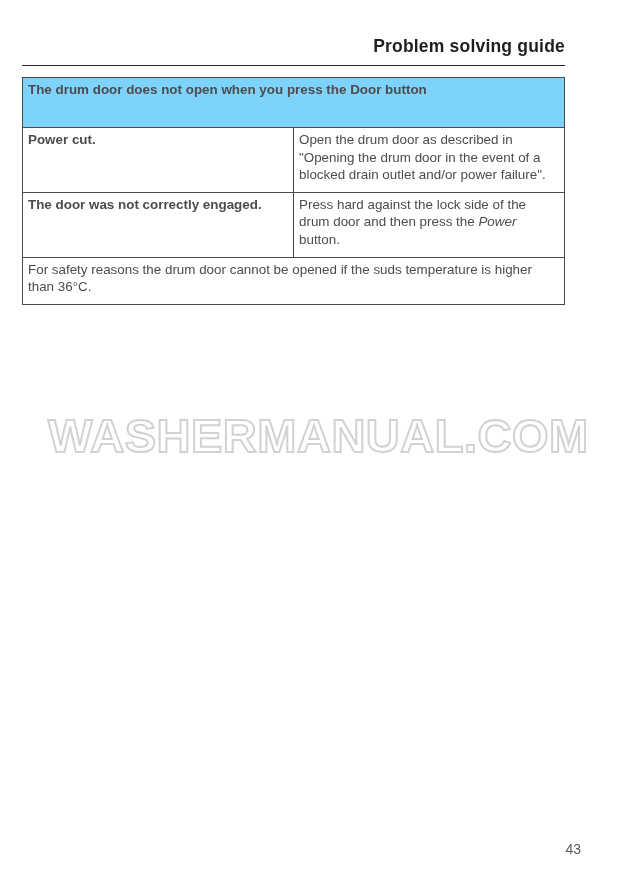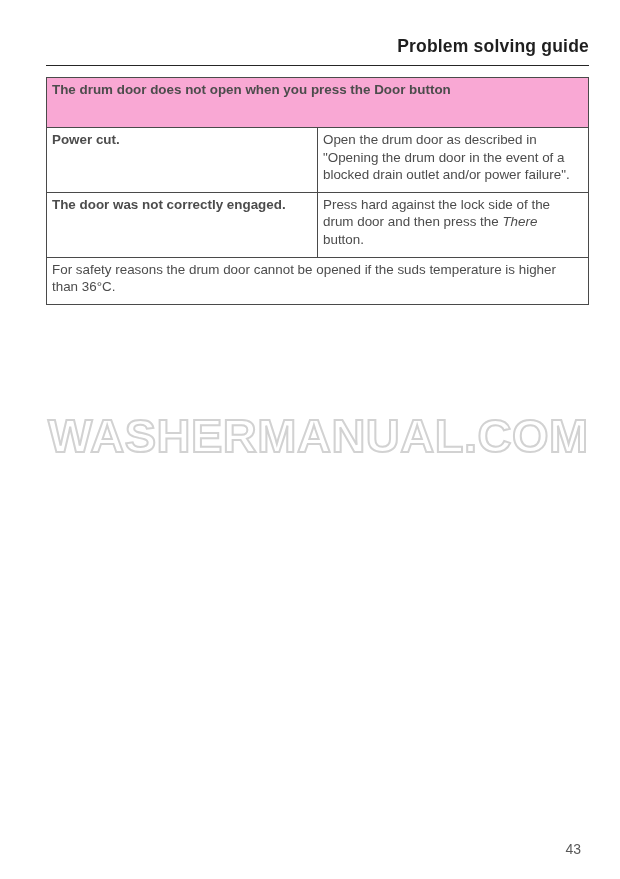--- a/index.html
+++ b/index.html
@@ -10,21 +10,21 @@
   .page {
     position: relative;
     width: 620px;
     height: 879px;
     background: #ffffff;
     font-family: "Liberation Sans", sans-serif;
     overflow: hidden;
   }
   .content {
     position: absolute;
-    left: 46px;
+    left: 22px;
     top: 0;
     width: 543px;
   }
   .doc-title {
     margin: 0;
     padding-top: 36px;
     font-size: 17.5px;
     line-height: 20px;
     font-weight: bold;
     text-align: right;
@@ -47,21 +47,21 @@
     border: 1.2px solid #4a4a4a;
     vertical-align: top;
     text-align: left;
     font-size: 13.4px;
     line-height: 17.6px;
     color: #4c4c4c;
     padding: 3px 6px 8px 5px;
     overflow: hidden;
   }
   td.table-title {
-    background: #f9a8d4;
+    background: #7dd3fc;
     height: 50px;
     box-sizing: border-box;
     vertical-align: bottom;
     font-weight: bold;
     font-size: 15.4px;
     line-height: 18px;
     color: #242424;
     padding: 4px 4px 5px 4px;
     white-space: nowrap;
     margin-left: 40px;
@@ -135,21 +135,21 @@
           <td class="table-title" colspan="2">The drum door does not open when you press the Door button</td>
         </tr>
       </tbody>
       <tbody>
           <tr>
             <td class="cause">Power cut.</td>
             <td class="remedy"><span>Open the drum door as described in "Opening the drum door in the event of a blocked drain outlet and/or power failure".</span></td>
           </tr>
           <tr>
             <td class="cause">The door was not correctly engaged.</td>
-            <td class="remedy"><span>Press hard against the lock side of the drum door and then press the </span><span class="italic">There</span><span> button.</span></td>
+            <td class="remedy"><span>Press hard against the lock side of the drum door and then press the </span><span class="italic">Power</span><span> button.</span></td>
           </tr>
         </tbody>
       <tbody>
         <tr>
           <td class="footnote" colspan="2">For safety reasons the drum door cannot be opened if the suds temperature is higher than 36°C.</td>
         </tr>
       </tbody>
     </table>
   </div>
 

